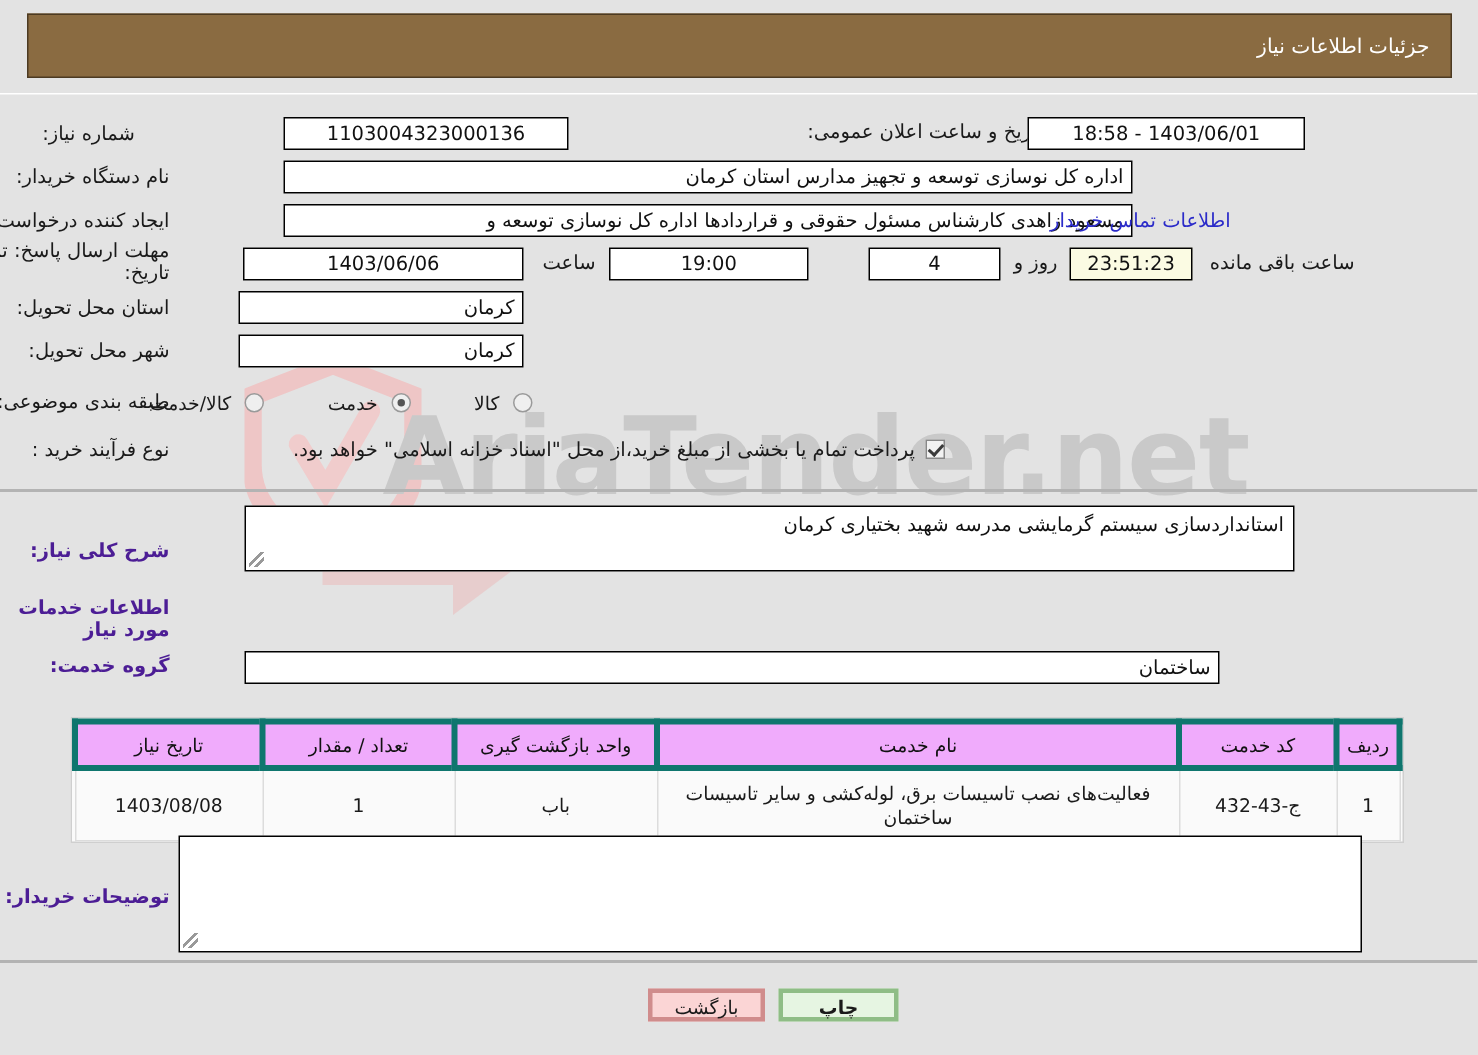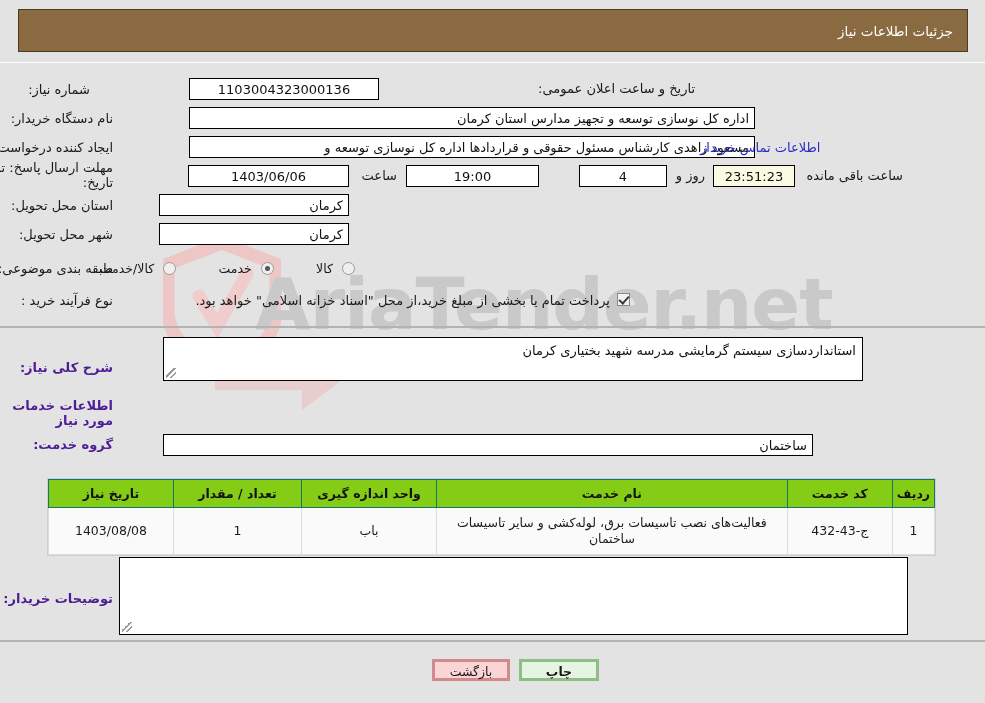--- a/index.html
+++ b/index.html
@@ -198,24 +198,24 @@
     background: #fafafa;
     z-index: 2;
   }
   table.grid {
     width: 100%;
     border-collapse: collapse;
     direction: rtl;
     font-size: 12.5px;
   }
   table.grid th {
-    background: #84cc16;
-    border: 1px solid #0f766e;
+    background: #f0abfc;
+    border: 4px solid #0f766e;
     color: #111;
-    font-weight: bold;
+    font-weight: normal;
     padding: 6px 4px;
     text-align: center;
     white-space: nowrap;
   }
   table.grid td {
     background: #fafafa;
     border: 1px solid #dcdcdc;
     padding: 7px 5px;
     text-align: center;
     color: #1a1a1a;
@@ -259,37 +259,38 @@
 
   <div class="panel panel-top"></div>
 
   <div class="row" style="top:78px; right:872px; width:108px; height:22px; z-index:3;justify-content:center;">
     <span class="lbl">شماره نیاز:</span>
   </div>
   <div class="box center" style="position:absolute; top:78px; right:606px; width:190px; z-index:3;">1103004323000136</div>
 
   <div class="note" style="position:absolute; top:81px; right:290px; z-index:3;">تاریخ و ساعت اعلان عمومی:</div>
 
+  <div class="box center" style="position:absolute; top:78px; left:685px; width:185px; z-index:3;">1403/06/01 - 18:58</div>
 
   <div class="row" style="top:107px; right:872px; width:108px; height:22px; z-index:3;">
     <span class="lbl">نام دستگاه خریدار:</span>
   </div>
   <div class="box right" style="position:absolute; top:107px; right:230px; width:566px; z-index:3;">اداره کل نوسازی  توسعه و تجهیز مدارس استان کرمان</div>
 
   <div class="row" style="top:136px; right:872px; width:108px; height:22px; z-index:3;">
     <span class="lbl">ایجاد کننده درخواست:</span>
   </div>
   <div class="box right" style="position:absolute; top:136px; right:230px; width:566px; z-index:3;">مسعود زاهدی کارشناس مسئول حقوقی و قراردادها اداره کل نوسازی  توسعه و</div>
   <a class="link" style="position:absolute; top:140px; left:700px; z-index:4;">اطلاعات تماس خریدار</a>
 
   <div style="position:absolute; top:160px; right:872px; width:112px; z-index:3;">
     <div class="lbl lbl-2line">مهلت ارسال پاسخ: تا</div>
     <div class="lbl lbl-2line">تاریخ:</div>
   </div>
-  <div class="box center" style="position:absolute; top:165px; right:636px; width:161px; z-index:3;">1403/06/06</div>
+  <div class="box center" style="position:absolute; top:165px; right:636px; width:187px; z-index:3;">1403/06/06</div>
   <div class="note" style="position:absolute; top:168px; right:588px; z-index:3;">ساعت</div>
   <div class="box center" style="position:absolute; top:165px; right:446px; width:133px; z-index:3;">19:00</div>
   <div class="box center" style="position:absolute; top:165px; right:318px; width:88px; z-index:3;">4</div>
   <div class="note" style="position:absolute; top:168px; right:280px; z-index:3;">روز و</div>
   <div class="box center yellow" style="position:absolute; top:165px; right:190px; width:82px; z-index:3;">23:51:23</div>
   <div class="note" style="position:absolute; top:168px; right:82px; z-index:3;">ساعت باقی مانده</div>
 
   <div class="row" style="top:194px; right:872px; width:112px; height:22px; z-index:3;">
     <span class="lbl">استان محل تحویل:</span>
   </div>
@@ -336,21 +337,21 @@
   <div class="sec-title" style="top:437px; right:872px; z-index:3;">گروه خدمت:</div>
   <div class="box right" style="position:absolute; top:434px; right:172px; width:650px; z-index:3;">ساختمان</div>
 
   <div class="tbl-wrap">
     <table class="grid">
       <thead>
         <tr>
           <th style="width:42px;">ردیف</th>
           <th style="width:105px;">کد خدمت</th>
           <th>نام خدمت</th>
-          <th style="width:135px;">واحد اندازه گیری</th>
+          <th style="width:135px;">واحد بازگشت گیری</th>
           <th style="width:128px;">تعداد / مقدار</th>
           <th style="width:125px;">تاریخ نیاز</th>
         </tr>
       </thead>
       <tbody>
         <tr>
           <td>1</td>
           <td>ج-43-432</td>
           <td>فعالیت‌های نصب تاسیسات برق، لوله‌کشی و سایر تاسیسات ساختمان</td>
           <td>باب</td>

